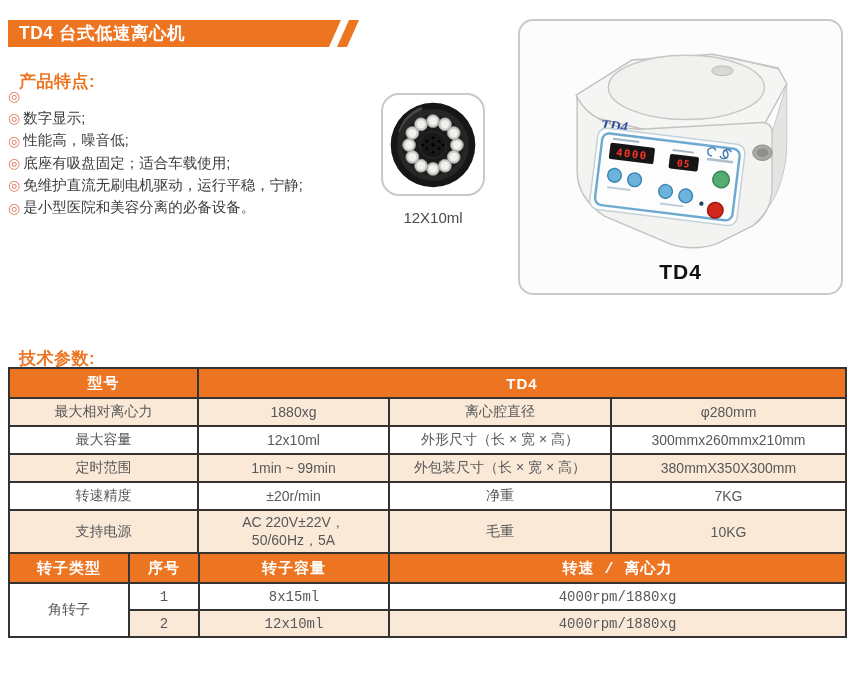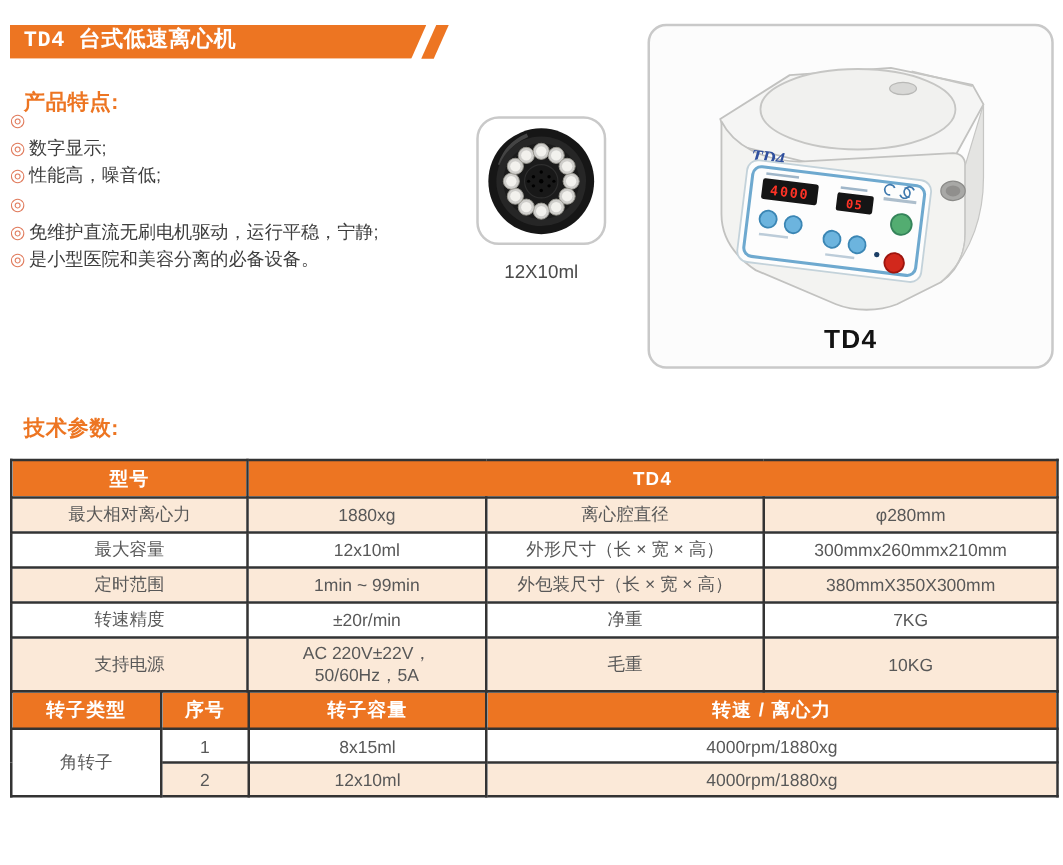--- a/index.html
+++ b/index.html
@@ -6,32 +6,32 @@
   .page{
     position:relative;width:850px;height:692px;background:#fff;overflow:hidden;
     font-family:"Liberation Sans","DejaVu Sans",sans-serif;
   }
   
   .banner{position:absolute;left:8px;top:20px;width:356px;height:27px;}
   .banner-main{
     position:absolute;inset:0;background:var(--accent-orange,#ED7522);
     clip-path:polygon(0 0,333px 0,321px 100%,0 100%);
     color:#fff;font-weight:bold;font-size:17.5px;line-height:27px;
-    padding-left:11px;letter-spacing:.5px;box-sizing:border-box;white-space:nowrap;font-family:Liberation Mono, monospace;
+    padding-left:11px;letter-spacing:.5px;box-sizing:border-box;white-space:nowrap;
   }
   .banner-tail{
     position:absolute;top:0;left:341px;width:10px;height:27px;
     background:var(--accent-orange,#ED7522);
     transform:skewX(-24deg);transform-origin:0 0;
   }
   
   .sec-heading{position:absolute;margin:11px;color:var(--accent-orange,#ED7522);
     font-size:17px;font-weight:bold;letter-spacing:.5px;}
   .features-heading{left:8px;top:59px;}
-  .tech-heading{left:8px;top:320px;}
+  .tech-heading{left:8px;top:336px;}
   
   .features{position:absolute;left:8px;top:85px;margin:0;padding:0;list-style:none;
     font-size:14.5px;color:#3d3d3d;}
   .features li{height:22.3px;display:flex;align-items:center;white-space:nowrap;}
   .features .bullet{color:var(--bullet-orange,#E0795A);margin-right:3px;font-size:14px;}
   
   .rotor-fig{position:absolute;left:370px;top:93px;width:126px;margin:0;text-align:center;}
   .rotor-box{width:100px;height:99px;margin:0 auto;border:2px solid #c9c9c9;border-radius:18px;
     background:#fff;display:flex;align-items:center;justify-content:center;}
   .rotor-box svg{width:92px;height:92px;display:block;}
@@ -50,21 +50,21 @@
     font-size:14px;font-weight:normal;color:#585858;padding:0 12px;box-sizing:border-box;overflow:hidden;
   }
   table.spec tr.head th{
     background:var(--accent-orange,#ED7522);color:#fff;font-weight:bold;font-size:15px;
     height:30px;letter-spacing:1px;
   }
   table.spec tr{height:28px;}
   table.spec tr.tall{height:43px;border-radius:12px;}
   table.spec tr.alt td{background:var(--row-peach,#FBE9D8);}
   table.rotor-spec{margin-top:-2px;}
-  table.rotor-spec tr{height:27px;}
+  table.rotor-spec tr{height:27px;font-family:Liberation Mono, monospace;}
   .seg{font-family:"DejaVu Sans Mono",monospace;font-weight:bold;}
 </style>
 </head>
 <body>
 
 <div class="page">
 
   <div class="banner">
     <div class="banner-main">
       <span>TD4 台式低速离心机</span>
@@ -80,20 +80,21 @@
     <li>
         <span class="bullet">◎</span>
         <span>数字显示;</span>
       </li>
     <li>
         <span class="bullet">◎</span>
         <span>性能高，噪音低;</span>
       </li>
     <li>
         <span class="bullet">◎</span>
+        <span>底座有吸盘固定；适合车载使用;</span>
       </li>
     <li>
         <span class="bullet">◎</span>
         <span>免维护直流无刷电机驱动，运行平稳，宁静;</span>
       </li>
     <li>
         <span class="bullet">◎</span>
         <span>是小型医院和美容分离的必备设备。</span>
       </li>
   </ul>

